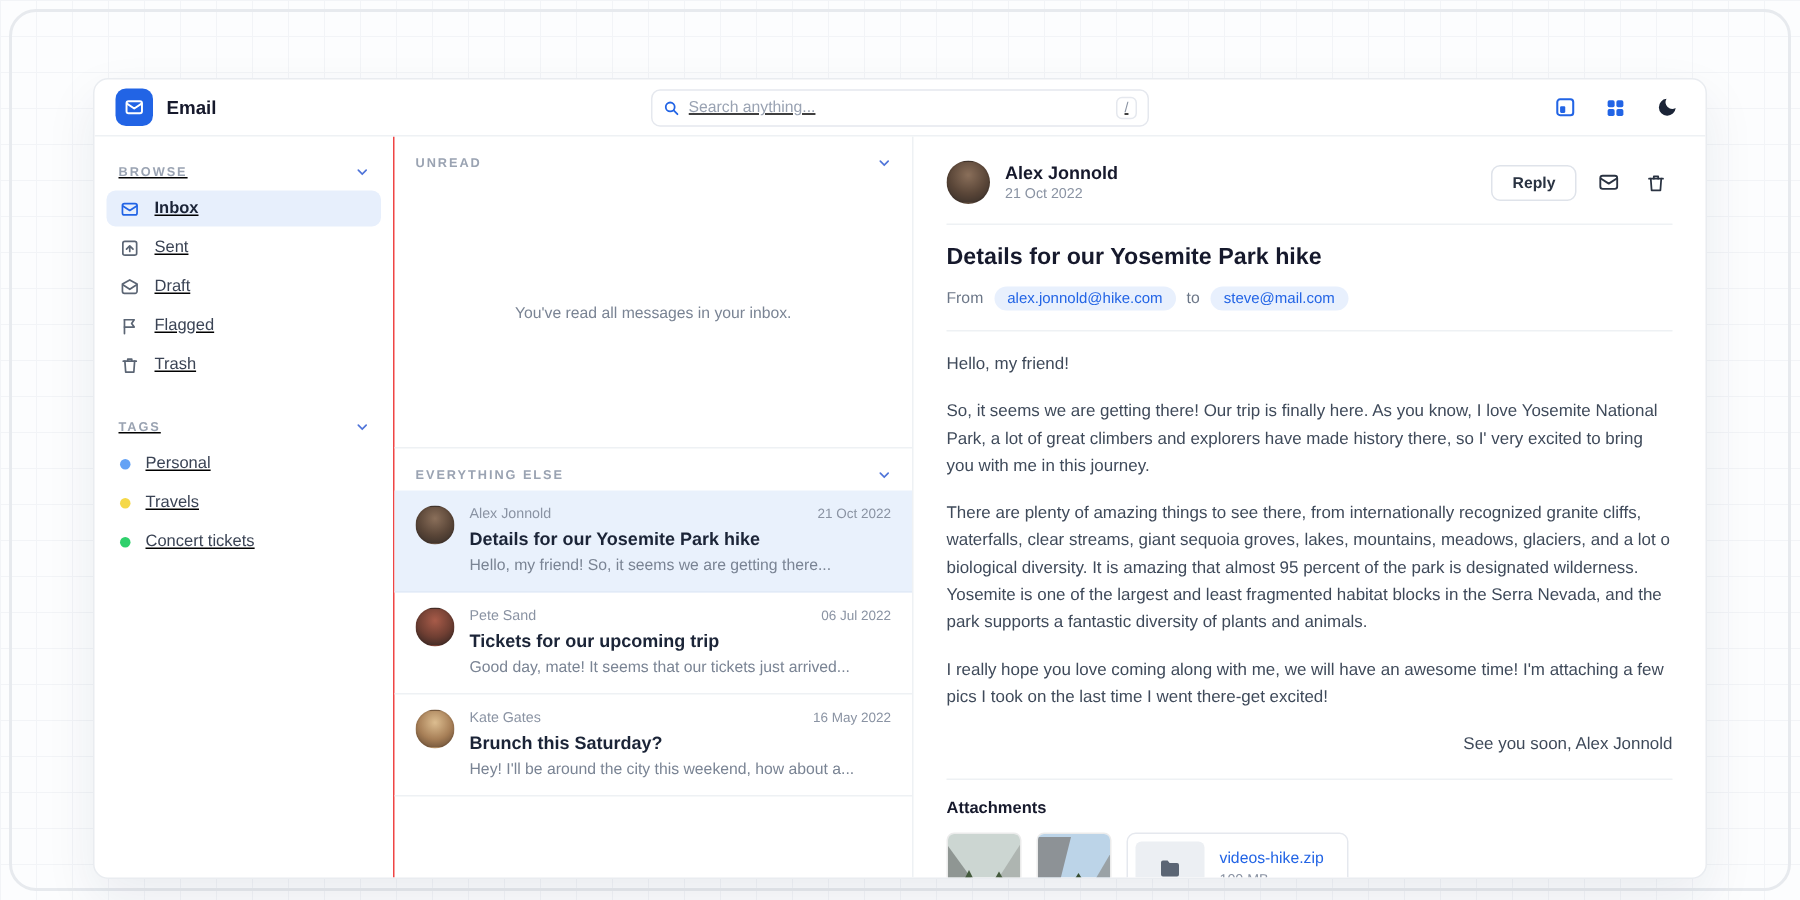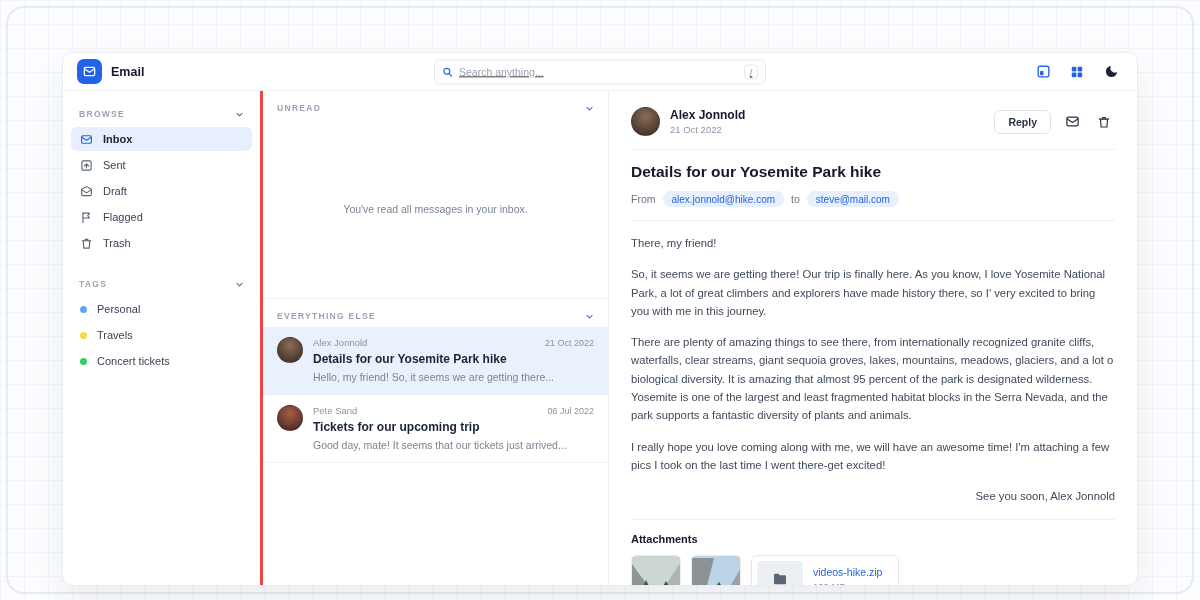--- a/index.html
+++ b/index.html
@@ -55,21 +55,21 @@
   }
 
   .top-actions{ margin-left:auto; display:flex; align-items:center; gap:10px; }
   .icon-btn{
     width:24px; height:24px; border:0; background:transparent; border-radius:6px;
     display:flex; align-items:center; justify-content:center; cursor:pointer; padding:0;
   }
 
   
   .app-body{ flex:1; display:flex; min-height:0; }
-  .sidebar{ width:200px; flex:0 0 200px; border-right:3px solid #ef4444; padding:10px 8px; }
+  .sidebar{ width:200px; flex:0 0 200px; border-right:1px solid #ef4444; padding:10px 8px;text-decoration:underline; }
   .maillist{ width:346px; flex:0 0 346px; border-right:1px solid #eef1f4; display:flex; flex-direction:column; }
   .reader{ flex:1; padding:16px 22px 0 22px; overflow:hidden; }
 
   
   .section-head{
     display:flex; align-items:center; justify-content:space-between;
     padding:8px 8px 6px 8px;
   }
   .section-label{
     font-size:8.5px; font-weight:700; letter-spacing:1.3px; color:#9aa3b2;
@@ -345,20 +345,31 @@
           <div class="email-content">
             <div class="email-toprow">
               <span class="email-sender">Pete Sand</span>
               <span class="email-date">06 Jul 2022</span>
             </div>
             <div class="email-subject">Tickets for our upcoming trip</div>
             <div class="email-preview">Good day, mate! It seems that our tickets just arrived...</div>
           </div>
         </article>
 
+        <article class="email-item">
+          <div class="avatar av-kate"></div>
+          <div class="email-content">
+            <div class="email-toprow">
+              <span class="email-sender">Kate Gates</span>
+              <span class="email-date">16 May 2022</span>
+            </div>
+            <div class="email-subject">Brunch this Saturday?</div>
+            <div class="email-preview">Hey! I'll be around the city this weekend, how about a...</div>
+          </div>
+        </article>
       </section>
 
       <section class="reader">
         <header class="reader-head">
           <div class="avatar av-alex"></div>
           <div>
             <div class="reader-sender">Alex Jonnold</div>
             <div class="reader-date">21 Oct 2022</div>
           </div>
           <div class="reader-actions">
@@ -390,21 +401,21 @@
         <div class="meta-row">
           <span>From</span>
           <span class="chip">alex.jonnold@hike.com</span>
           <span>to</span>
           <span class="chip">steve@mail.com</span>
         </div>
 
         <hr class="divider">
 
         <div class="mail-body">
-          <p>There, my friend!</p>
+          <p>Hello, my friend!</p>
           <p>So, it seems we are getting there! Our trip is finally here. As you know, I love Yosemite National Park, a lot of great climbers and explorers have made history there, so I' very excited to bring you with me in this journey.</p>
           <p>There are plenty of amazing things to see there, from internationally recognized granite cliffs, waterfalls, clear streams, giant sequoia groves, lakes, mountains, meadows, glaciers, and a lot o biological diversity. It is amazing that almost 95 percent of the park is designated wilderness. Yosemite is one of the largest and least fragmented habitat blocks in the Serra Nevada, and the park supports a fantastic diversity of plants and animals.</p>
           <p>I really hope you love coming along with me, we will have an awesome time! I'm attaching a few pics I took on the last time I went there-get excited!</p>
           <p>See you soon, Alex Jonnold</p>
         </div>
 
         <hr class="divider">
 
         <div class="attach-label">Attachments</div>
         <div class="attach-row">

